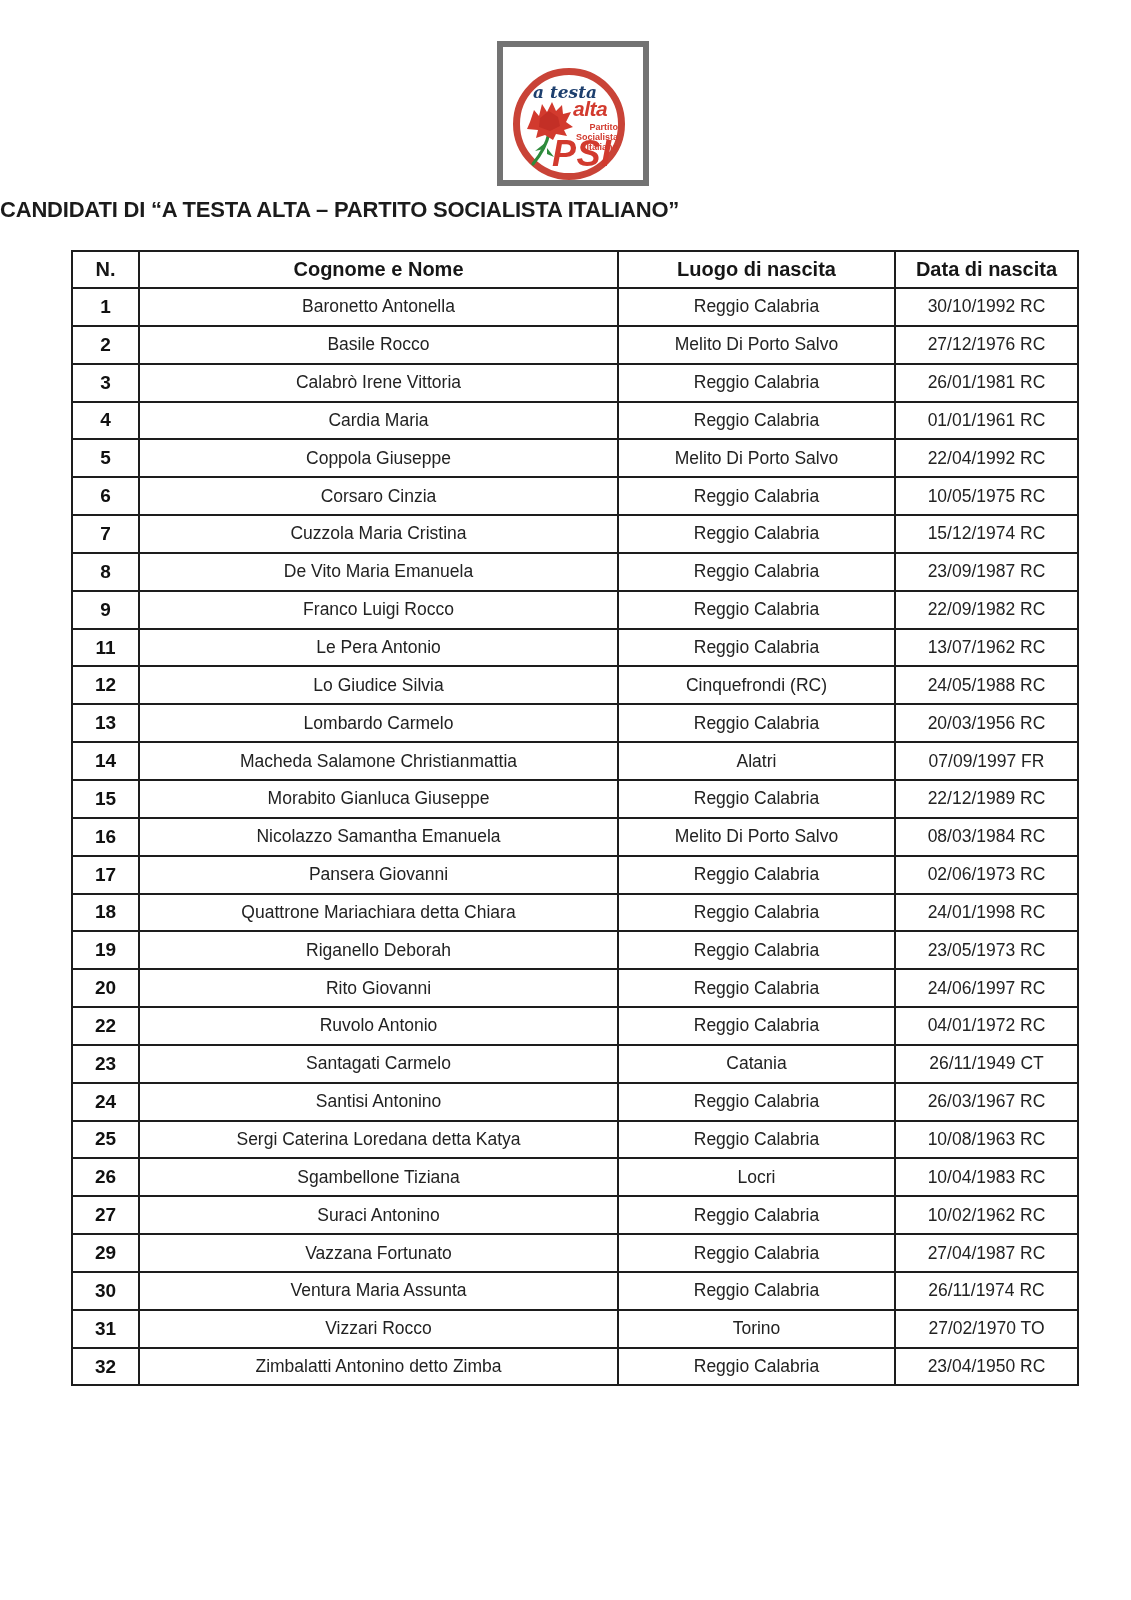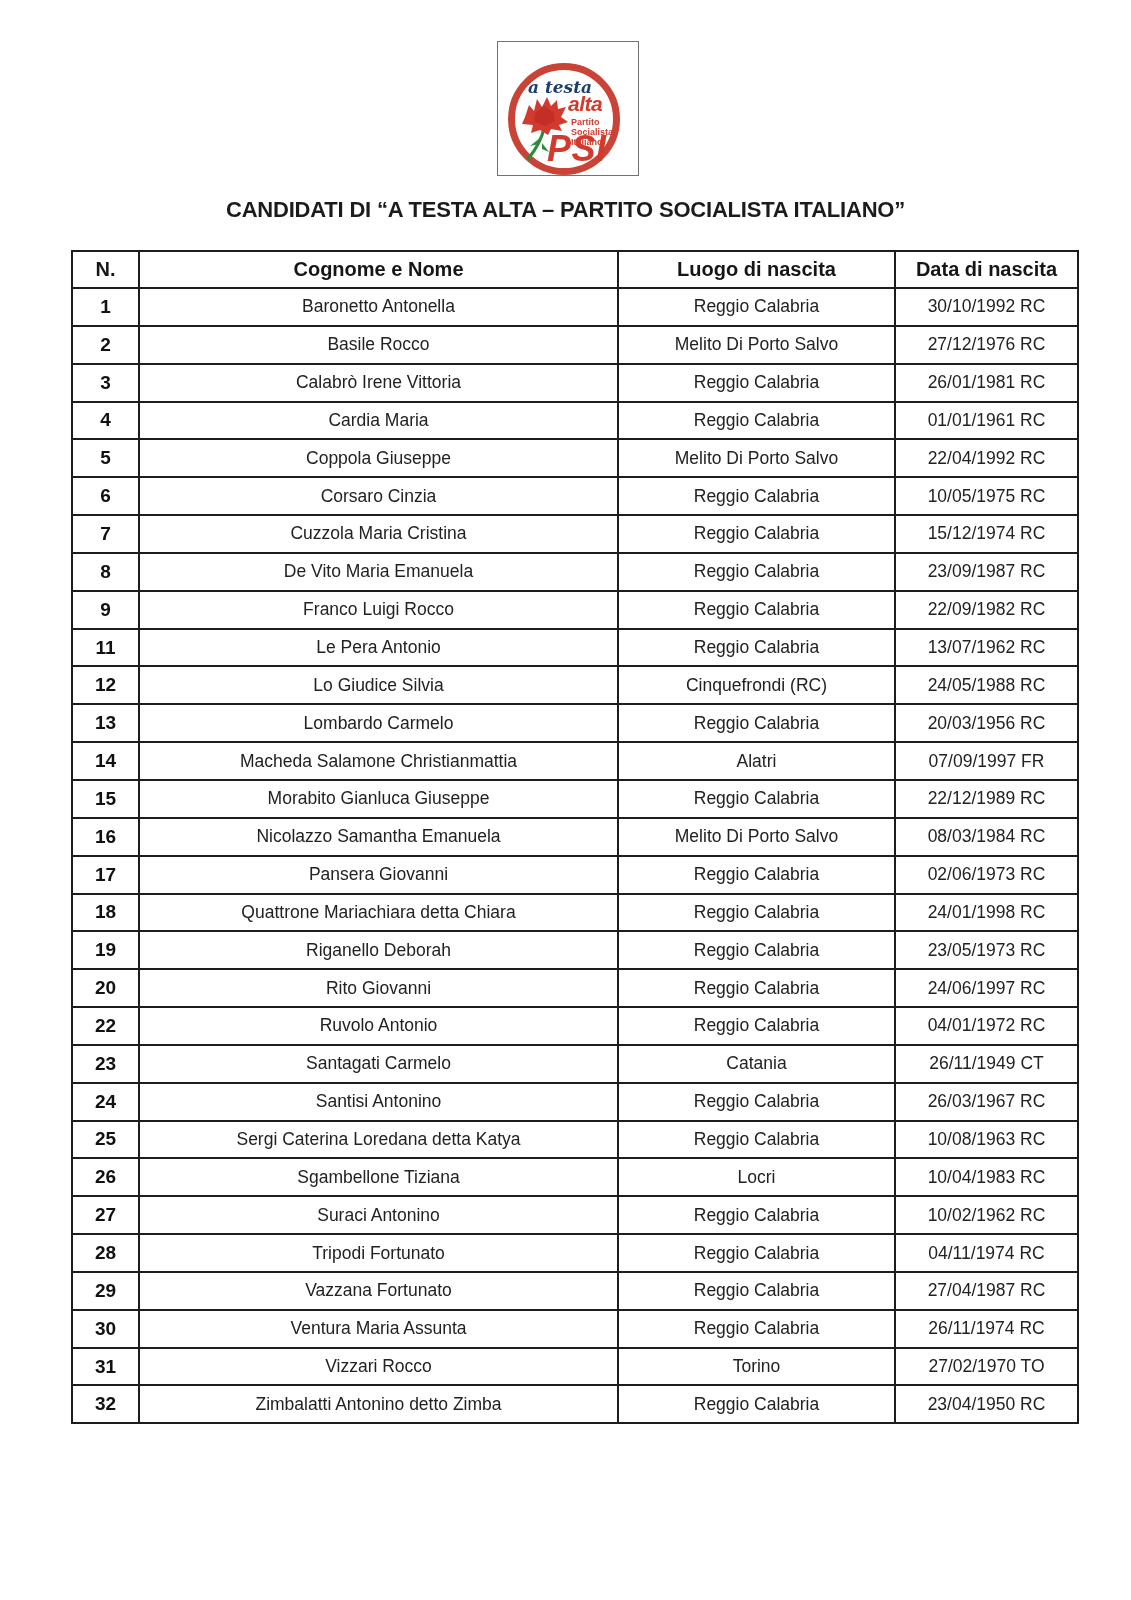--- a/index.html
+++ b/index.html
@@ -11,54 +11,54 @@
     overflow:hidden;
     --psi-red:#d23a2e;
     --psi-ring:#c94337;
     --psi-blue:#1d3f6e;
     --psi-green:#2e8b3c;
   }
 
   
   .logo-frame{
     position:absolute;left:497px;top:41px;width:140px;height:133px;
-    border:1px solid #737373;background:#fff;
+    border:6px solid #737373;background:#fff;
   }
   .logo-circle{
     position:absolute;left:10px;top:21px;width:112px;height:112px;
     border:7px solid var(--psi-ring);border-radius:50%;
     box-sizing:border-box;background:#fff;
   }
   .logo-atesta{
     position:absolute;left:13px;top:7px;
     font-family:"DejaVu Serif",serif;font-style:italic;font-weight:bold;
     font-size:17px;color:var(--psi-blue);white-space:nowrap;
   }
   .logo-alta{
     position:absolute;left:53px;top:22px;
     font-style:italic;font-weight:bold;font-size:21px;
     color:var(--psi-red);letter-spacing:-0.5px;
   }
   .logo-party{
     position:absolute;left:56px;top:47px;
     font-size:9px;line-height:10px;font-weight:bold;
-    color:var(--psi-red);text-align:left;
+    color:var(--psi-red);text-align:right;
   }
   .logo-psi{
     position:absolute;left:32px;top:58px;
     font-size:36px;font-weight:bold;color:var(--psi-red);
     letter-spacing:0.5px;
     font-style:italic;
   }
   .carnation{position:absolute;left:2px;top:26px;width:54px;height:66px;}
 
   
   .doc-title{
     position:absolute;top:197px;left:0;width:100%;
-    text-align:center;font-size:22px;font-weight:bold;
+    font-size:22px;font-weight:bold;
     color:#1b1b1b;letter-spacing:-0.2px;
   }
 
   
   table.candidates{
     position:absolute;left:71px;top:250px;width:1006px;
     border-collapse:collapse;table-layout:fixed;
   }
   .candidates th,.candidates td{
     border:2px solid #1d1d1d;
@@ -259,26 +259,20 @@
         <td>Locri</td>
         <td>10/04/1983 RC</td>
       </tr>
       <tr>
         <td class="num">27</td>
         <td>Suraci Antonino</td>
         <td>Reggio Calabria</td>
         <td>10/02/1962 RC</td>
       </tr>
       <tr>
-        <td class="num">28</td>
-        <td>Tripodi Fortunato</td>
-        <td>Reggio Calabria</td>
-        <td>04/11/1974 RC</td>
-      </tr>
-      <tr>
         <td class="num">29</td>
         <td>Vazzana Fortunato</td>
         <td>Reggio Calabria</td>
         <td>27/04/1987 RC</td>
       </tr>
       <tr>
         <td class="num">30</td>
         <td>Ventura Maria Assunta</td>
         <td>Reggio Calabria</td>
         <td>26/11/1974 RC</td>

